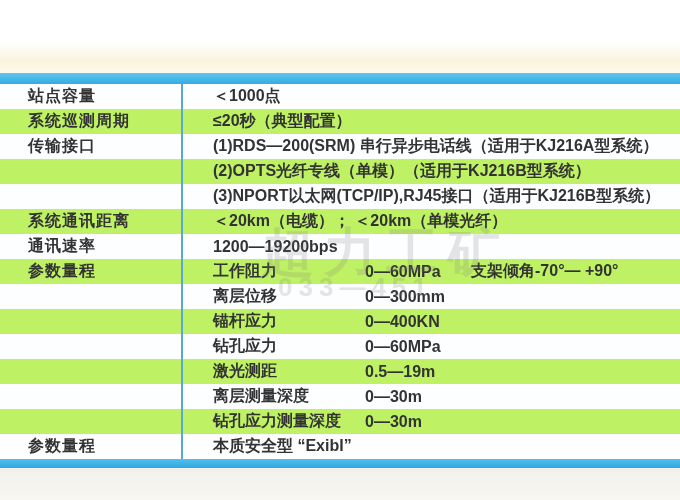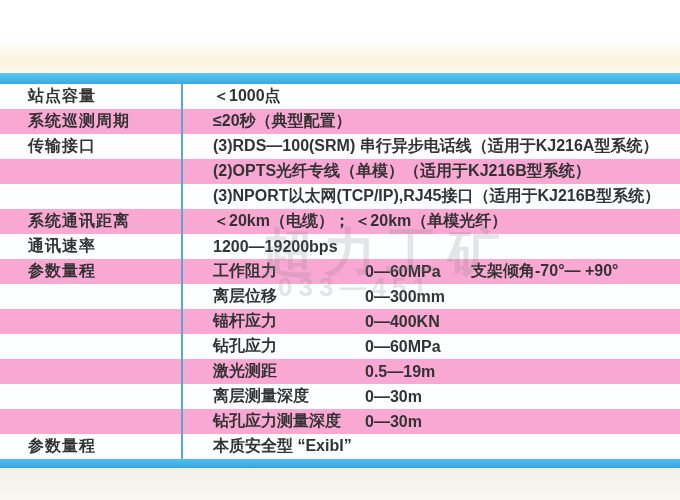--- a/index.html
+++ b/index.html
@@ -23,21 +23,21 @@
     position:absolute;top:452px;left:0;width:680px;height:48px;
     background:linear-gradient(180deg,#f1f0ea 0%,#fbfaf6 100%);
   }
   .spec-table{position:absolute;top:68px;left:0;width:680px;}
   .row{
     display:flex;height:25px;align-items:center;
     background:#fcfeff;
     font-size:16px;font-weight:700;
     white-space:nowrap;
   }
-  .row.shade{background:#f9a8d4;}
+  .row.shade{background:#bef264;}
   .label-cell{
     flex:none;width:181px;box-sizing:border-box;
     padding-left:28px;letter-spacing:1px;
   }
   .value-cell{
     flex:1;display:flex;align-items:center;
     box-sizing:border-box;padding-left:32px;
   }
   .param-name{flex:none;width:152px;}
   .param-range{flex:none;width:106px;}
@@ -65,21 +65,21 @@
       <div class="row">
         <div class="label-cell">站点容量</div>
         <div class="value-cell">＜1000点</div>
       </div>
       <div class="row shade">
         <div class="label-cell">系统巡测周期</div>
         <div class="value-cell">≤20秒（典型配置）</div>
       </div>
       <div class="row">
         <div class="label-cell">传输接口</div>
-        <div class="value-cell">(3)RDS—100(SRM) 串行异步电话线（适用于KJ216A型系统）</div>
+        <div class="value-cell">(1)RDS—200(SRM) 串行异步电话线（适用于KJ216A型系统）</div>
       </div>
       <div class="row shade">
         <div class="label-cell"></div>
         <div class="value-cell">(2)OPTS光纤专线（单模）（适用于KJ216B型系统）</div>
       </div>
       <div class="row">
         <div class="label-cell"></div>
         <div class="value-cell">(3)NPORT以太网(TCP/IP),RJ45接口（适用于KJ216B型系统）</div>
       </div>
       <div class="row shade">

